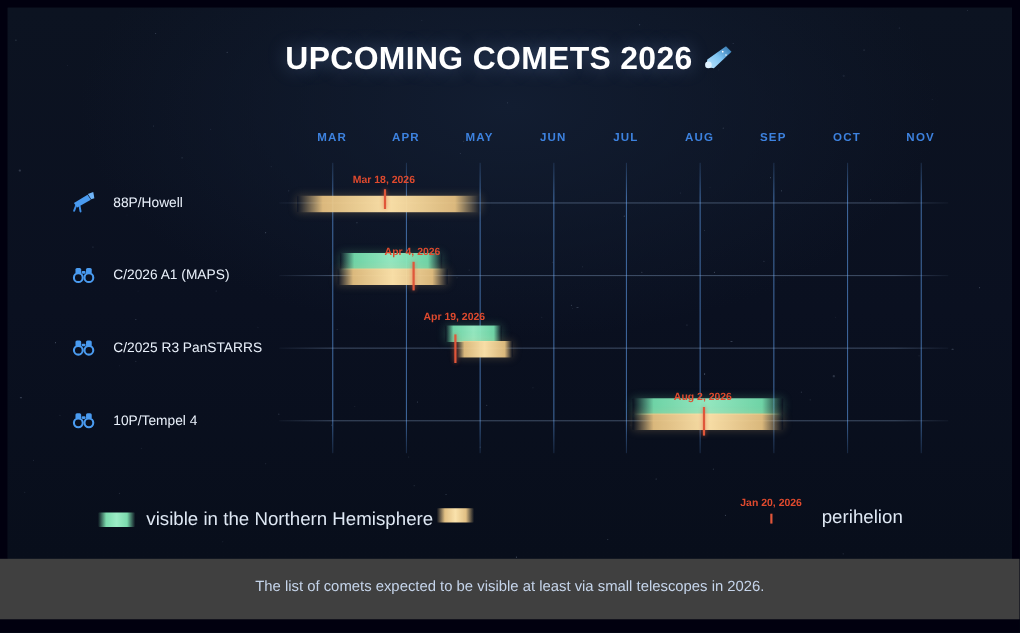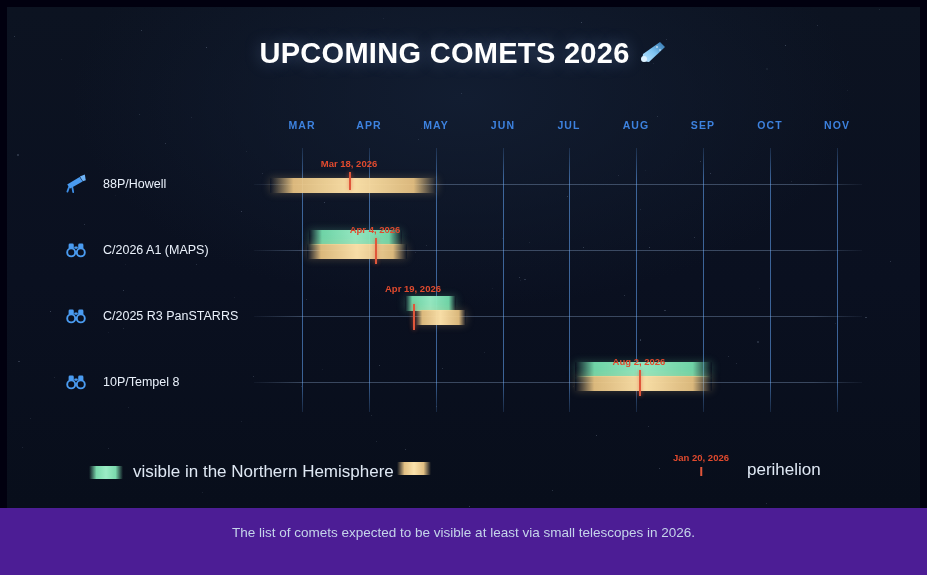--- a/index.html
+++ b/index.html
@@ -73,21 +73,21 @@
   .swatch{width:34px;height:13px;border-radius:1px;filter:blur(.3px);}
   .swatch.north{background:linear-gradient(90deg,rgba(110,220,170,0),rgba(130,230,182,.95) 22%,rgba(155,236,198,1) 50%,rgba(130,230,182,.95) 78%,rgba(110,220,170,0));}
   .swatch.south{background:linear-gradient(90deg,rgba(232,190,120,0),rgba(238,202,138,.95) 22%,rgba(250,226,172,1) 50%,rgba(238,202,138,.95) 78%,rgba(232,190,120,0));}
   .legtext{color:#dfe8f4;font-size:17px;}
   .legperi{position:absolute;display:flex;align-items:center;gap:16px;}
   .periblock{position:relative;width:60px;height:26px;}
   .periblock .pdate{position:absolute;left:50%;top:-2px;transform:translateX(-50%);color:#e04a2e;font-size:9.5px;font-weight:bold;white-space:nowrap;}
   .periblock .ptick{position:absolute;left:50%;top:13px;width:1.5px;height:9px;background:#e0563a;transform:translateX(-50%);}
 
   
-  .footer{position:absolute;left:0;right:0;top:508px;height:67px;background:#4c1d95;}
+  .footer{position:absolute;left:0;right:0;top:508px;height:55px;background:#404040;}
   .fline1{position:absolute;left:0;right:0;top:17px;text-align:center;color:#c5d4ea;font-size:13.5px;}
   .fline2{position:absolute;left:0;right:0;top:44px;text-align:center;color:#8fa0bb;font-size:11px;}
 </style>
 </head>
 <body>
 
 <div class="frame">
 
   <div class="panel">
 
@@ -263,21 +263,21 @@
         <div class="bar south" style="left: 408px; width: 51px; top: 303px;"></div>
         <div class="perihelion" style="left: 406px; top: 297px; height: 26px;"></div>
         <div class="peridate" style="left: 406px; top: 276px;">Apr 19, 2026</div>
         <div class="rowicon" style="top: 375px;"><svg width="22" height="22" viewBox="0 0 22 22">
             <circle cx="6.2" cy="13.4" r="4.0" fill="none" stroke="#4a9bf0" stroke-width="1.9"></circle>
             <circle cx="15.8" cy="13.4" r="4.0" fill="none" stroke="#4a9bf0" stroke-width="1.9"></circle>
             <rect x="3.6" y="4.6" width="5.2" height="5.4" rx="1.4" fill="#4a9bf0"></rect>
             <rect x="13.2" y="4.6" width="5.2" height="5.4" rx="1.4" fill="#4a9bf0"></rect>
             <rect x="9.2" y="7.4" width="3.6" height="2.4" rx="1" fill="#4a9bf0"></rect>
           </svg></div>
-        <div class="rowlabel" style="top: 375px;">10P/Tempel 8</div>
+        <div class="rowlabel" style="top: 375px;">10P/Tempel 4</div>
         <div class="bar north" style="left: 568px; width: 137px; top: 355px;"></div>
         <div class="bar south" style="left: 568px; width: 137px; top: 369px;"></div>
         <div class="perihelion" style="left: 632px; top: 363px; height: 26px;"></div>
         <div class="peridate" style="left: 632px; top: 349px;">Aug 2, 2026</div>
       </div>
 
     <div class="legend">
       <div class="legitem" style="left:82px;">
         <span class="swatch north"></span>
         <span class="legtext">visible in the Northern Hemisphere</span>

